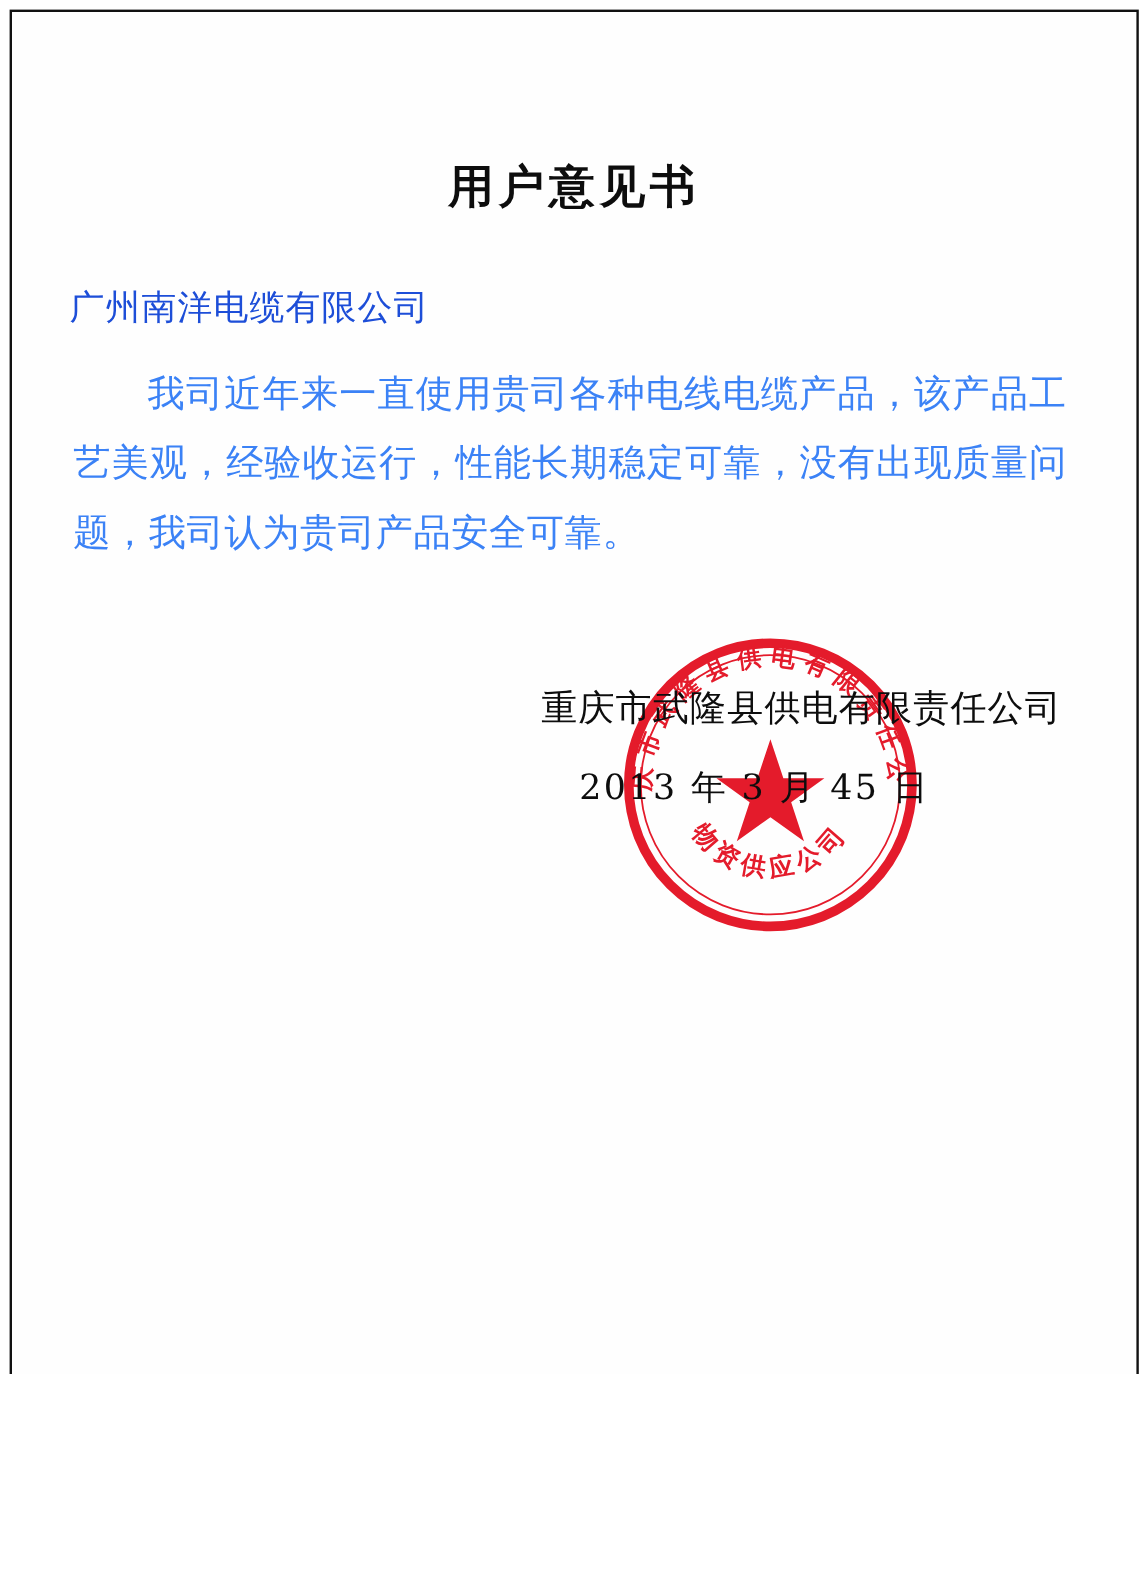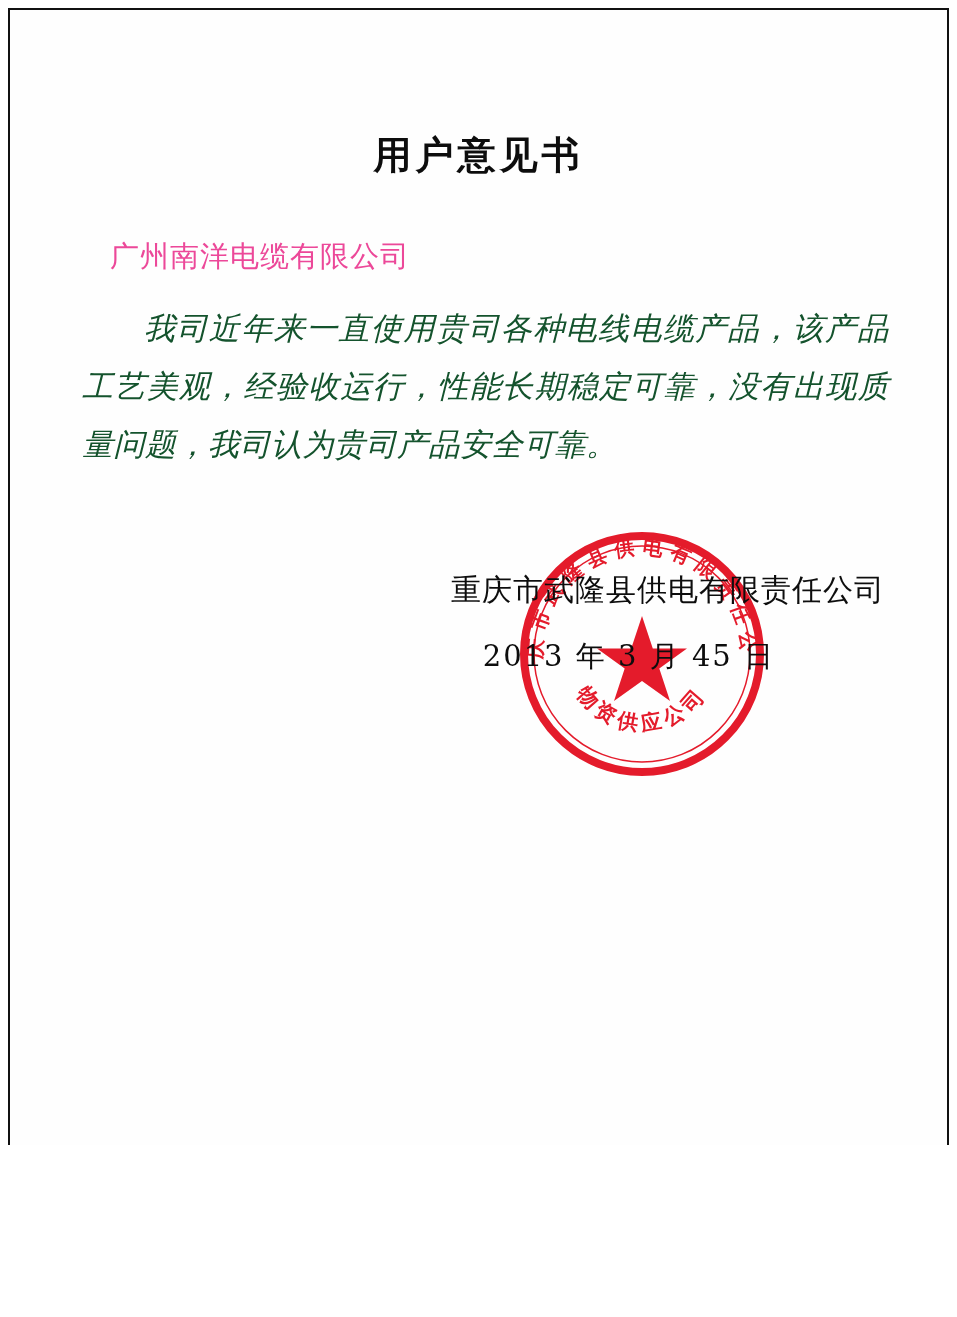--- a/index.html
+++ b/index.html
@@ -41,36 +41,35 @@
     text-align: center;
     font-size: 38px;
     font-weight: bold;
     letter-spacing: 4px;
     color: #0d0d0d;
     margin-top: 120px;
     font-family: "DejaVu Serif", "Liberation Serif", serif;
   }
   .recipient {
     margin-top: 56px;
-    margin-left: 100px;
+    margin-left: 48px;
     font-size: 29px;
-    color: #ec4899;
+    color: #1d4ed8;
     letter-spacing: 1px;
   }
   .body-text {
     margin-top: 22px;
-    margin-left: 72px;
+    margin-left: 51px;
     margin-right: 58px;
     font-size: 31px;
     line-height: 58px;
-    color: #14532d;
+    color: #3b82f6;
     text-align: justify;
     text-indent: 62px;
     letter-spacing: 0.5px;
-    font-style: italic;
   }
   .signature-block {
     position: absolute;
     right: 62px;
     top: 560px;
     width: 520px;
     text-align: right;
   }
   .signer-name {
     font-size: 30px;

